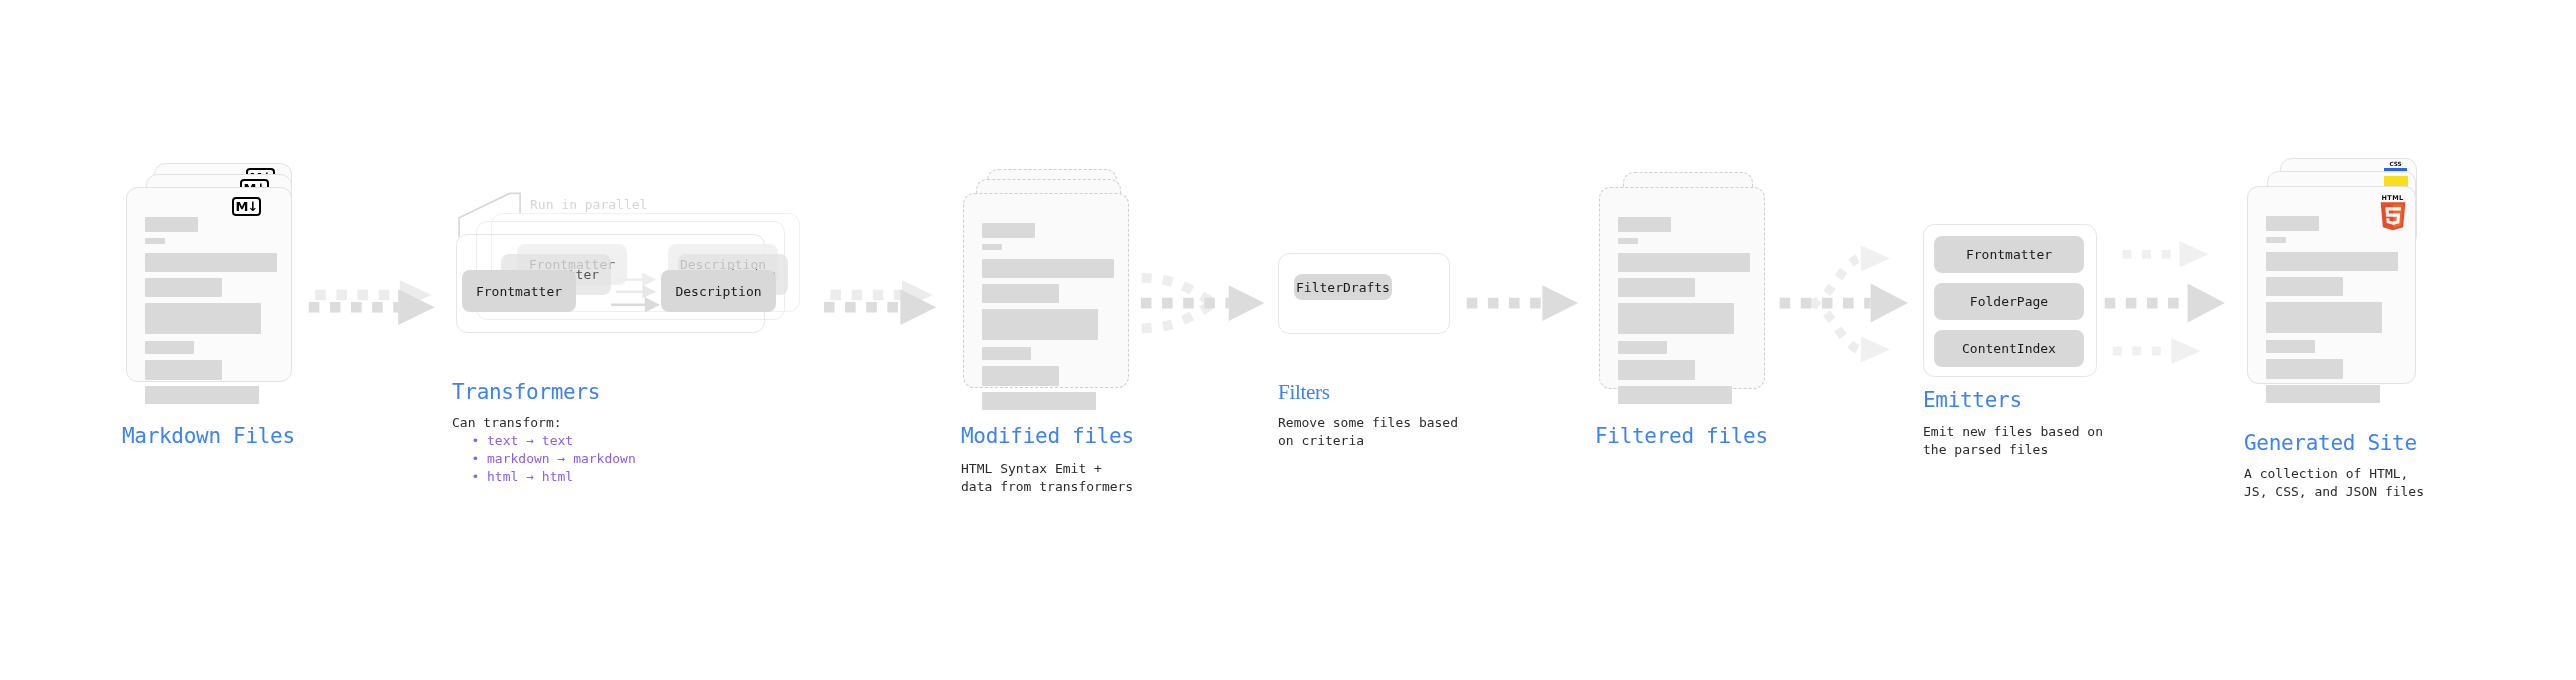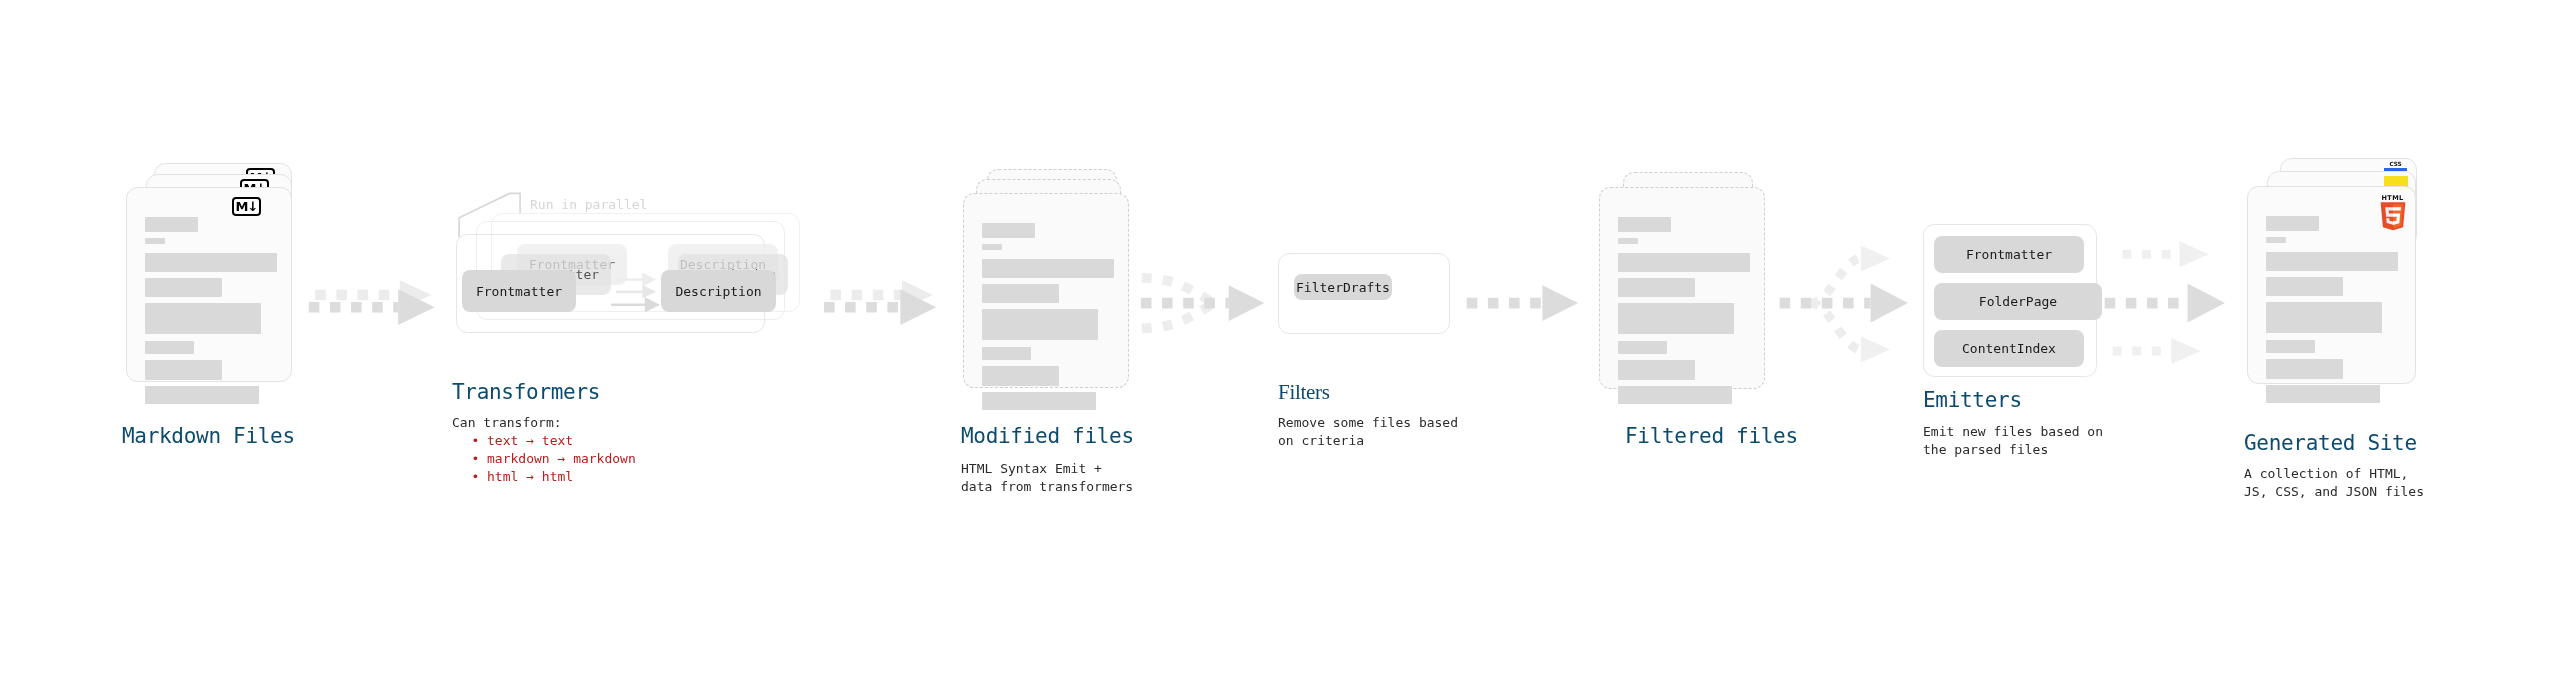--- a/index.html
+++ b/index.html
@@ -70,35 +70,35 @@
   .badge-css .css-word{
     font-family: "DejaVu Sans", "Liberation Sans", sans-serif;
     font-size:5.7px; font-weight:bold; color:#111; line-height:6.5px;
   }
   .badge-css .css-ul{ width:100%; height:3.3px; background:#2965f1; }
 
   
   .title {
     position: absolute;
     font-size: 21px;
-    color: #0c4a6e;
+    color: #3b82f6;
     white-space: nowrap;
     letter-spacing: -0.3px;
   }
   .subtitle {
     position: absolute;
     font-size: 13px;
     color: #2b2b2b;
     line-height: 18px;
     white-space: pre-line;
   }
   .bullets {
     position: absolute;
     font-size: 13px;
-    color: #b91c1c;
+    color: #8b5cf6;
     line-height: 18px;
   }
   .bullets .blt { padding-left: 11.4px; }
 
   
   .groupbox {
     position: absolute;
     border: 1.6px solid #e6e6e6;
     border-radius: 11.4px;
     background: transparent;
@@ -236,25 +236,25 @@
         <div class="bar" style="left:18px; top:65px;  width:132px; height:18.7px;"></div>
         <div class="bar" style="left:18px; top:90px; width:77px;  height:18.7px;"></div>
         <div class="bar" style="left:18px; top:115px; width:116px; height:31px;"></div>
         <div class="bar" style="left:18px; top:153px; width:49px;  height:13px;"></div>
         <div class="bar" style="left:18px; top:172px; width:77px;  height:19.5px;"></div>
         <div class="bar" style="left:18px; top:198px; width:114px; height:18px;"></div>
       </div>
     </div>
   </div>
 
-  <div class="title" style="left:1595px; top:424px;margin-left:30px;">Filtered files</div>
+  <div class="title" style="left:1595px; top:424px;">Filtered files</div>
 
   <div class="groupbox" style="left:1923px; top:224px; width:174px; height:153px;"></div>
   <div class="chip" style="left:1934px; top:236px; width:150px; height:37px;">Frontmatter</div>
-  <div class="chip" style="left:1934px; top:283px; width:168px; height:37px;">FolderPage</div>
+  <div class="chip" style="left:1934px; top:283px; width:150px; height:37px;">FolderPage</div>
   <div class="chip" style="left:1934px; top:330px; width:150px; height:37px;">ContentIndex</div>
 
   <div class="title" style="left:1923px; top:388px;">Emitters</div>
   <div class="subtitle" style="left:1923px; top:423px;">Emit new files based on
 the parsed files</div>
 
   <div class="cardstack" style="left:2247px; top:158px; width:195px; height:268px;">
     <div class="card" style="left:32.5px; top:0px;  width:137px; height:89px;"></div>
     <div class="badge-css" style="left:137px; top:3.3px;">
       <div class="css-word">CSS</div>

